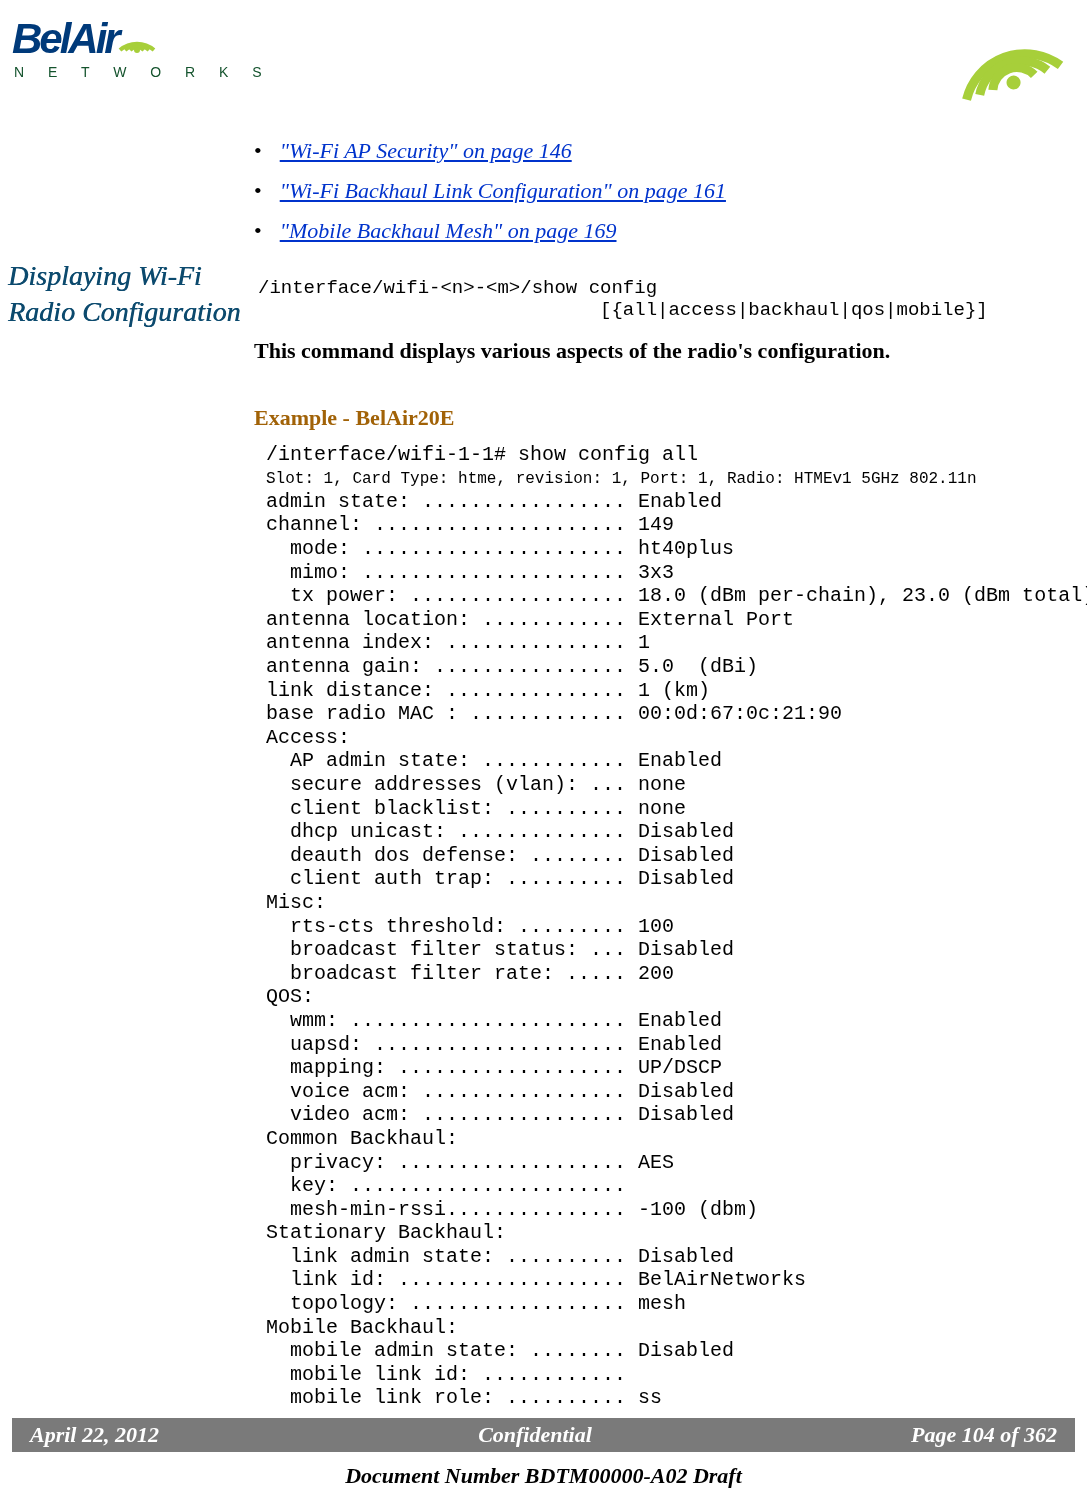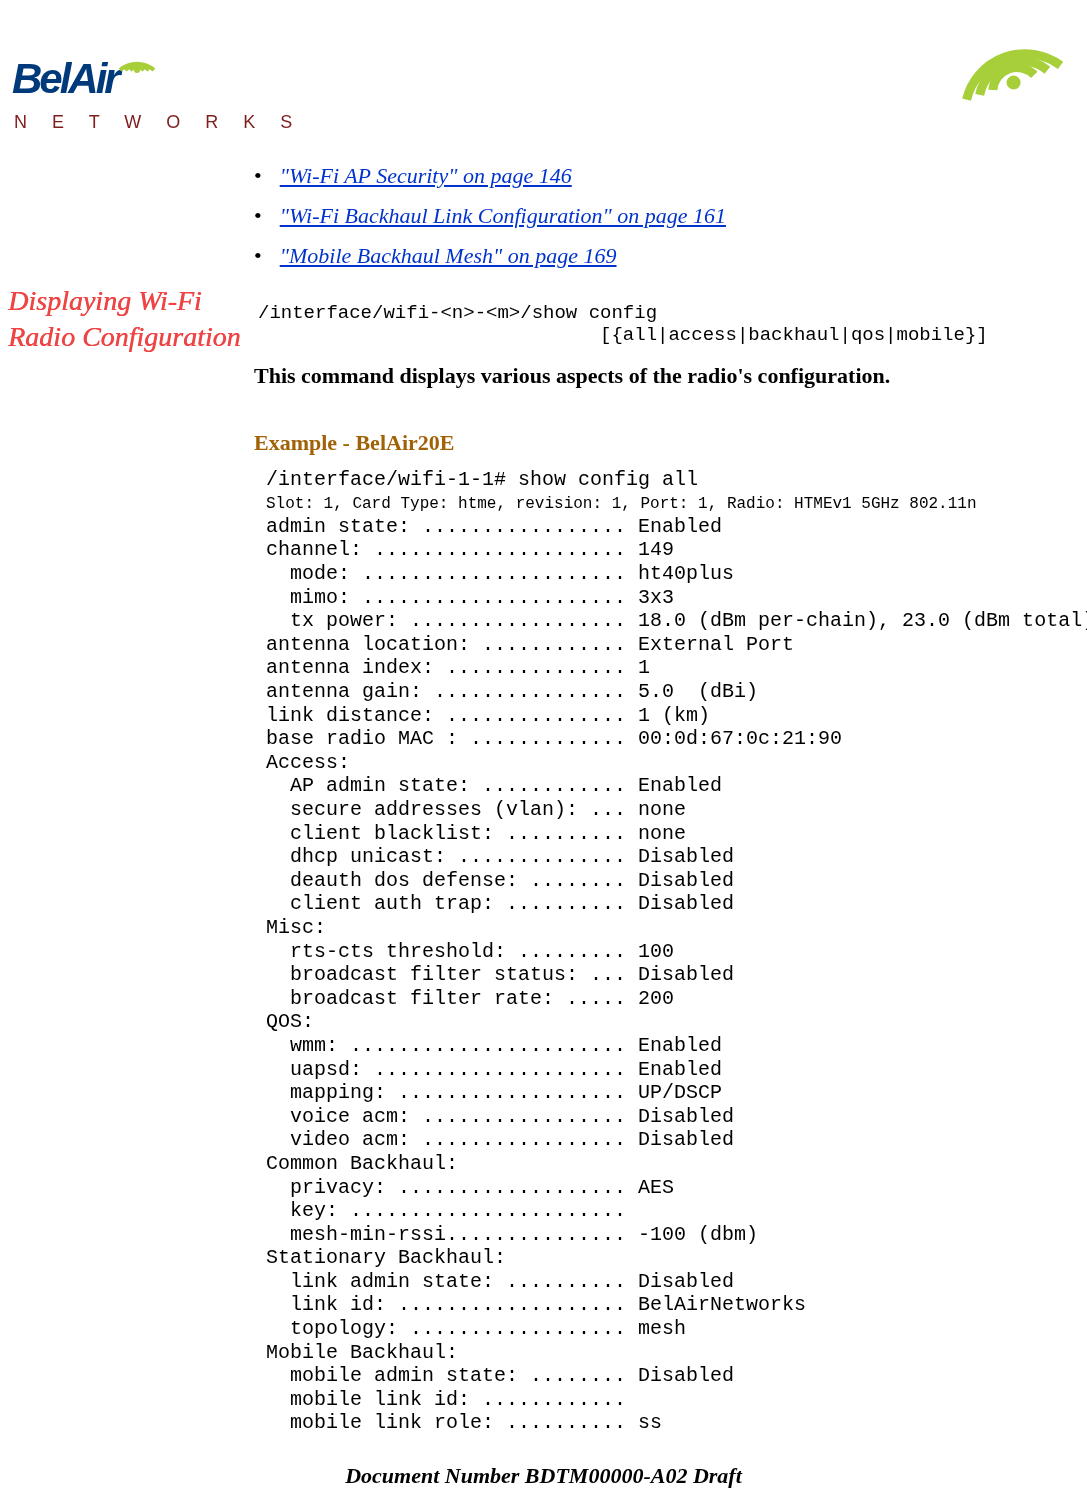--- a/index.html
+++ b/index.html
@@ -27,30 +27,29 @@
   }
   .logo-top { display: flex; align-items: center; }
   .logo-text {
     font-family: Arial, sans-serif;
     font-style: italic;
     font-weight: 900;
     font-size: 42px;
     color: #003a7a;
     letter-spacing: -3px;
     line-height: 1;
-    margin-top: 40px;
   }
   .logo-wifi { margin-left: -2px; margin-top: 2px; }
   .logo-sub {
     font-family: Arial, sans-serif;
     font-weight: 400;
-    font-size: 18px;
-    color: #7f1d1d;
+    font-size: 14px;
+    color: #14532d;
     letter-spacing: 10px;
-    margin-top: 12px;
+    margin-top: 4px;
     margin-left: 2px;
   }
   .logo-right { margin-right: 10px; margin-top: -4px; }
   .bar {
     display: flex;
     justify-content: space-between;
     align-items: center;
     background: #7a7a7a;
     color: #fff;
     font-style: italic;
@@ -90,21 +89,21 @@
     font-style: normal;
   }
   .bullet-list a {
     color: #0033cc;
     text-decoration: underline;
   }
   .section-title {
     font-style: italic;
     font-weight: 400;
     font-size: 28px;
-    color: #ef4444;
+    color: #0c4a6e;
     line-height: 1.3;
     margin: 0;
     text-shadow: 0.5px 0 0 currentColor;
   }
   .cmd {
     font-family: Liberation Mono, monospace;
     font-size: 19px;
     white-space: pre;
     line-height: 1.15;
     margin: 0 0 16px 4px;
@@ -243,16 +242,21 @@
   topology: .................. mesh
 Mobile Backhaul:
   mobile admin state: ........ Disabled
   mobile link id: ............
   mobile link role: .......... ss</span></pre>
 
     </div>
   </div>
 
   <div class="footer">
+    <div class="footer-bar">
+      <span>April 22, 2012</span>
+      <span>Confidential</span>
+      <span>Page 104 of 362</span>
+    </div>
     <div class="doc-num">Document Number BDTM00000-A02 Draft</div>
   </div>
 
 </div>
 
 </body></html>

